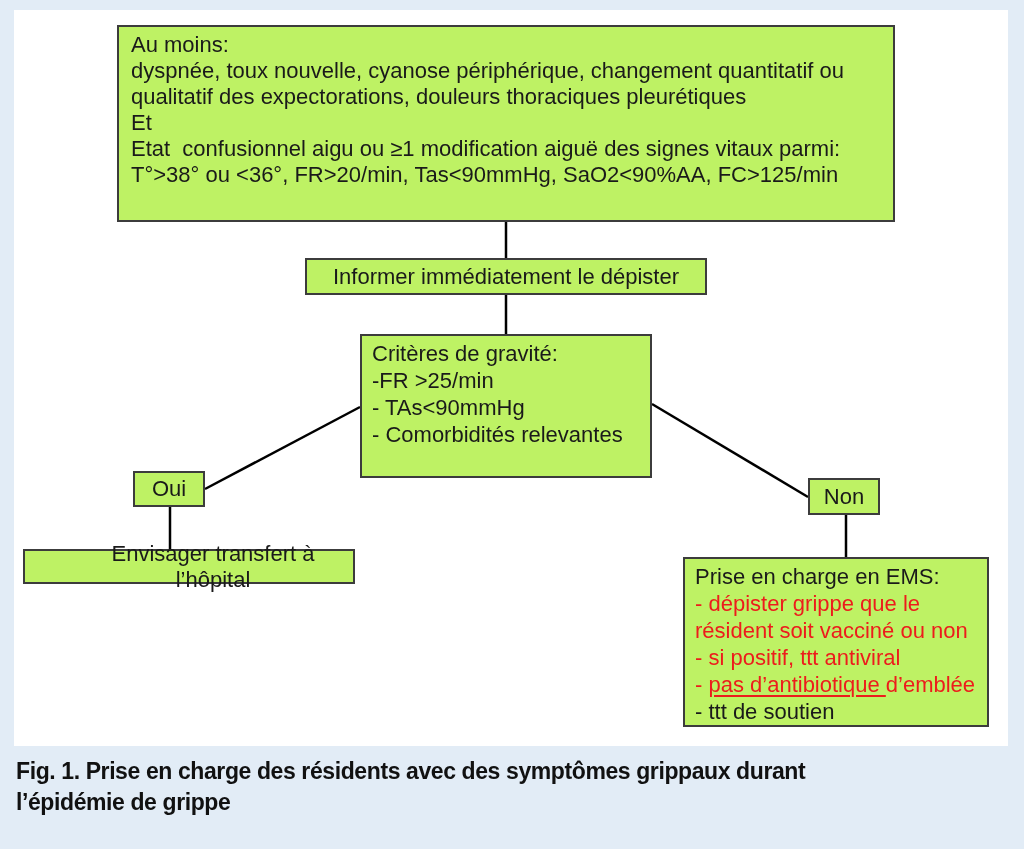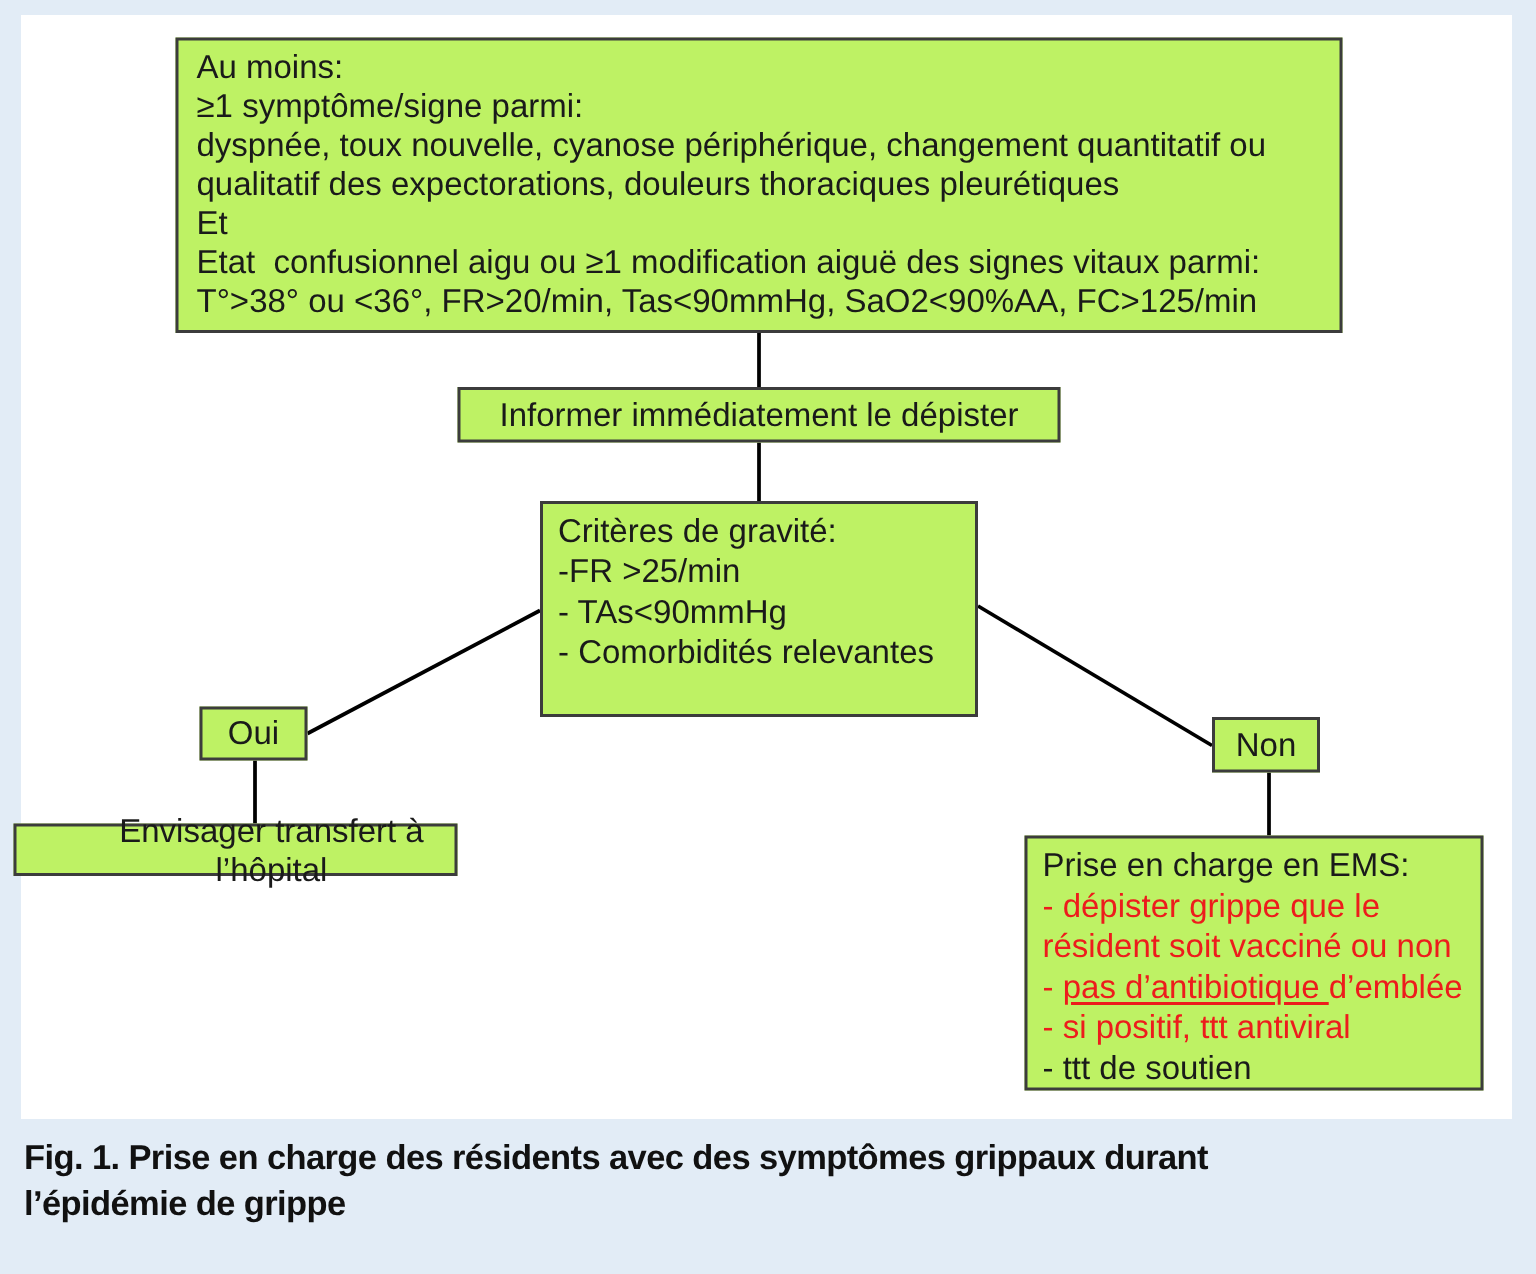--- a/index.html
+++ b/index.html
@@ -65,22 +65,22 @@
   }
   .oui-box {
     left: 133px; top: 471px;
     width: 72px; height: 36px;
   }
   .non-box {
     left: 808px; top: 478px;
     width: 72px; height: 37px;
   }
   .transfer-box {
-    left: 9px; top: 549px;
-    width: 296px; height: 35px; padding-left: 48px;
+    left: 23px; top: 549px;
+    width: 332px; height: 35px; padding-left: 48px;
   }
   .ems-box {
     left: 683px; top: 557px;
     width: 306px; height: 170px;
     padding: 4px 10px;
     line-height: 27px;
   }
   .red-line {
     color: #ed1c1c;
     white-space: pre-wrap;
@@ -111,21 +111,20 @@
   <line x1="506" y1="222" x2="506" y2="258" stroke="#000000" stroke-width="2.5"></line>
   <line x1="506" y1="295" x2="506" y2="334" stroke="#000000" stroke-width="2.5"></line>
   <line x1="360" y1="407" x2="205" y2="489" stroke="#000000" stroke-width="2.5"></line>
   <line x1="652" y1="404" x2="808" y2="497" stroke="#000000" stroke-width="2.5"></line>
   <line x1="170" y1="507" x2="170" y2="549" stroke="#000000" stroke-width="2.5"></line>
   <line x1="846" y1="515" x2="846" y2="557" stroke="#000000" stroke-width="2.5"></line>
 </svg>
 
 <div class="fbox criteria-box">
   <div class="box-line">Au moins:</div>
-  <div class="box-line">≥1 symptôme/signe parmi:</div>
   <div class="box-line">dyspnée, toux nouvelle, cyanose périphérique, changement quantitatif ou</div>
   <div class="box-line">qualitatif des expectorations, douleurs thoraciques pleurétiques</div>
   <div class="box-line">Et</div>
   <div class="box-line">Etat  confusionnel aigu ou ≥1 modification aiguë des signes vitaux parmi:</div>
   <div class="box-line">T°&gt;38° ou &lt;36°, FR&gt;20/min, Tas&lt;90mmHg, SaO2&lt;90%AA, FC&gt;125/min</div>
 </div>
 
 <div class="fbox informer-box centered">
   <span>Informer immédiatement le dépister</span>
 </div>
@@ -146,18 +145,18 @@
 </div>
 
 <div class="fbox transfer-box centered">
   <span>Envisager transfert à l’hôpital</span>
 </div>
 
 <div class="fbox ems-box">
   <div class="box-line">Prise en charge en EMS:</div>
   <div class="box-line red-line">- dépister grippe que le</div>
   <div class="box-line red-line">résident soit vacciné ou non</div>
+  <div class="box-line red-line">- si positif, ttt antiviral</div>
   <div class="box-line red-line"><span>- </span><span class="red-underline">pas d’antibiotique </span><span>d’emblée</span></div>
-  <div class="box-line red-line">- si positif, ttt antiviral</div>
   <div class="box-line">- ttt de soutien</div>
 </div>
 
 <div class="caption">Fig. 1. Prise en charge des résidents avec des symptômes grippaux durant l’épidémie de grippe</div>
 
 </body></html>

